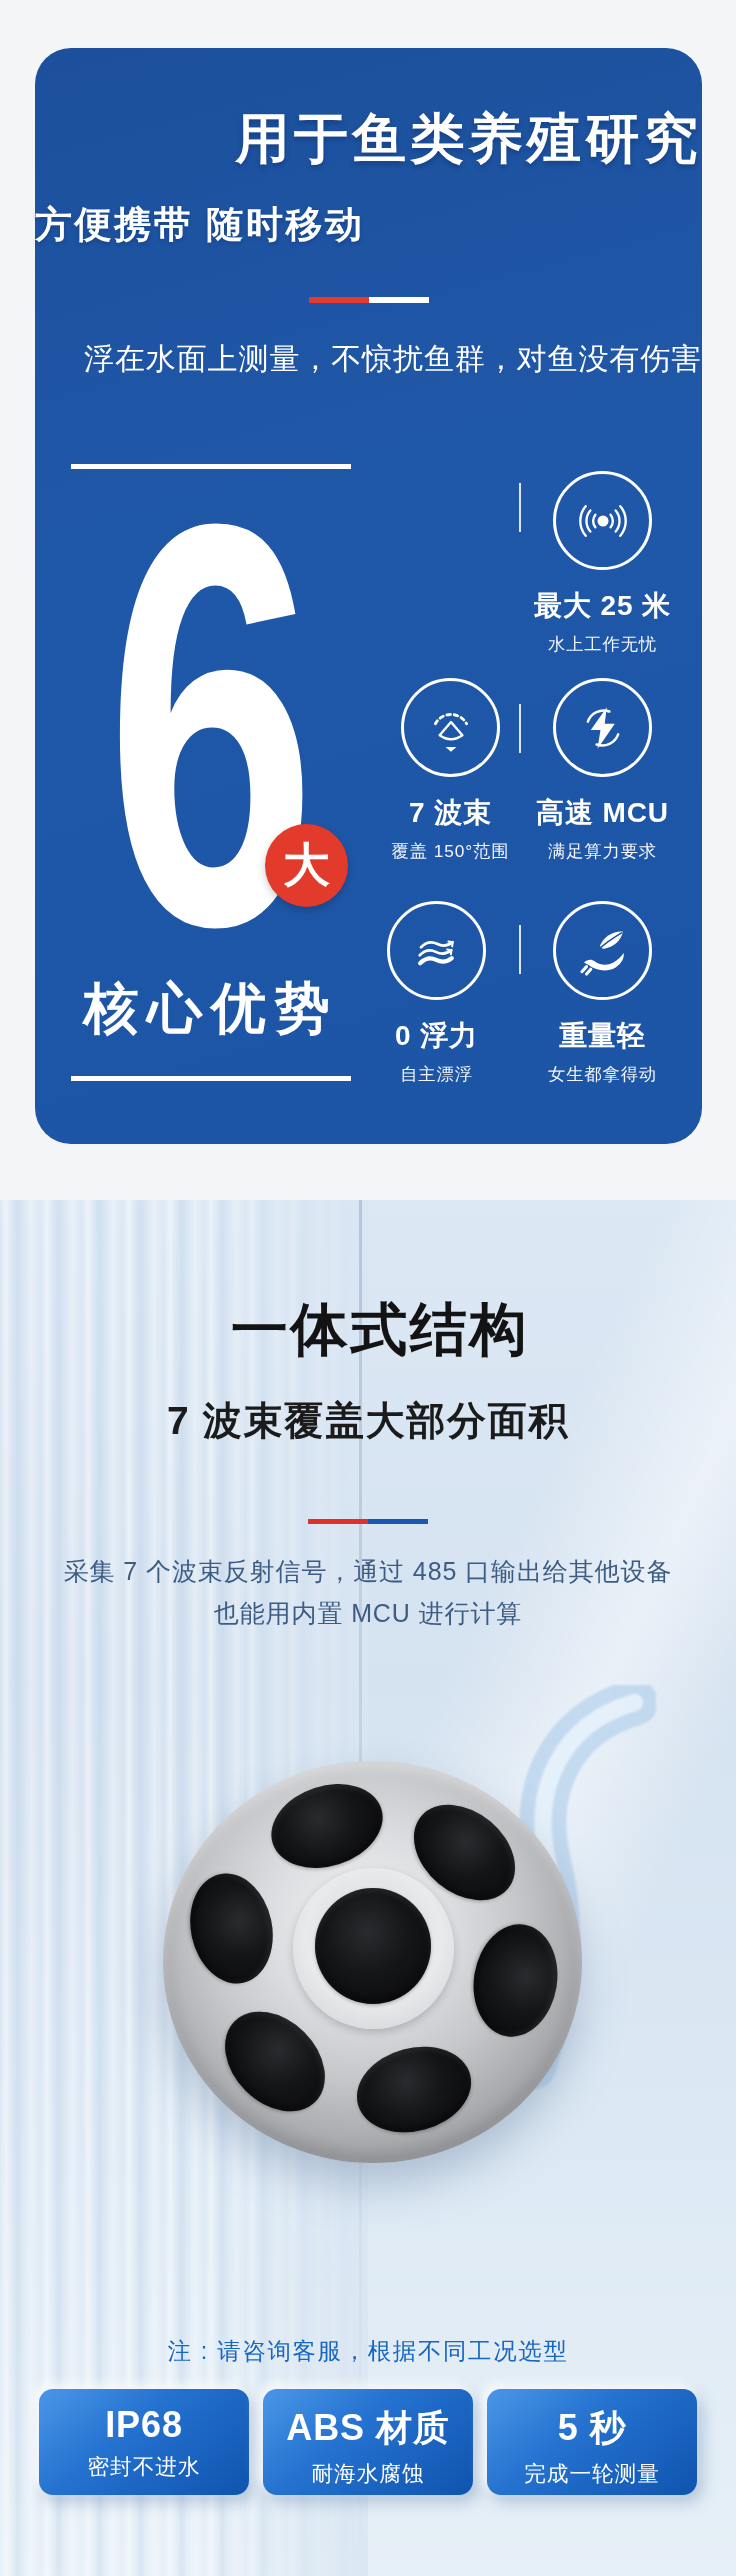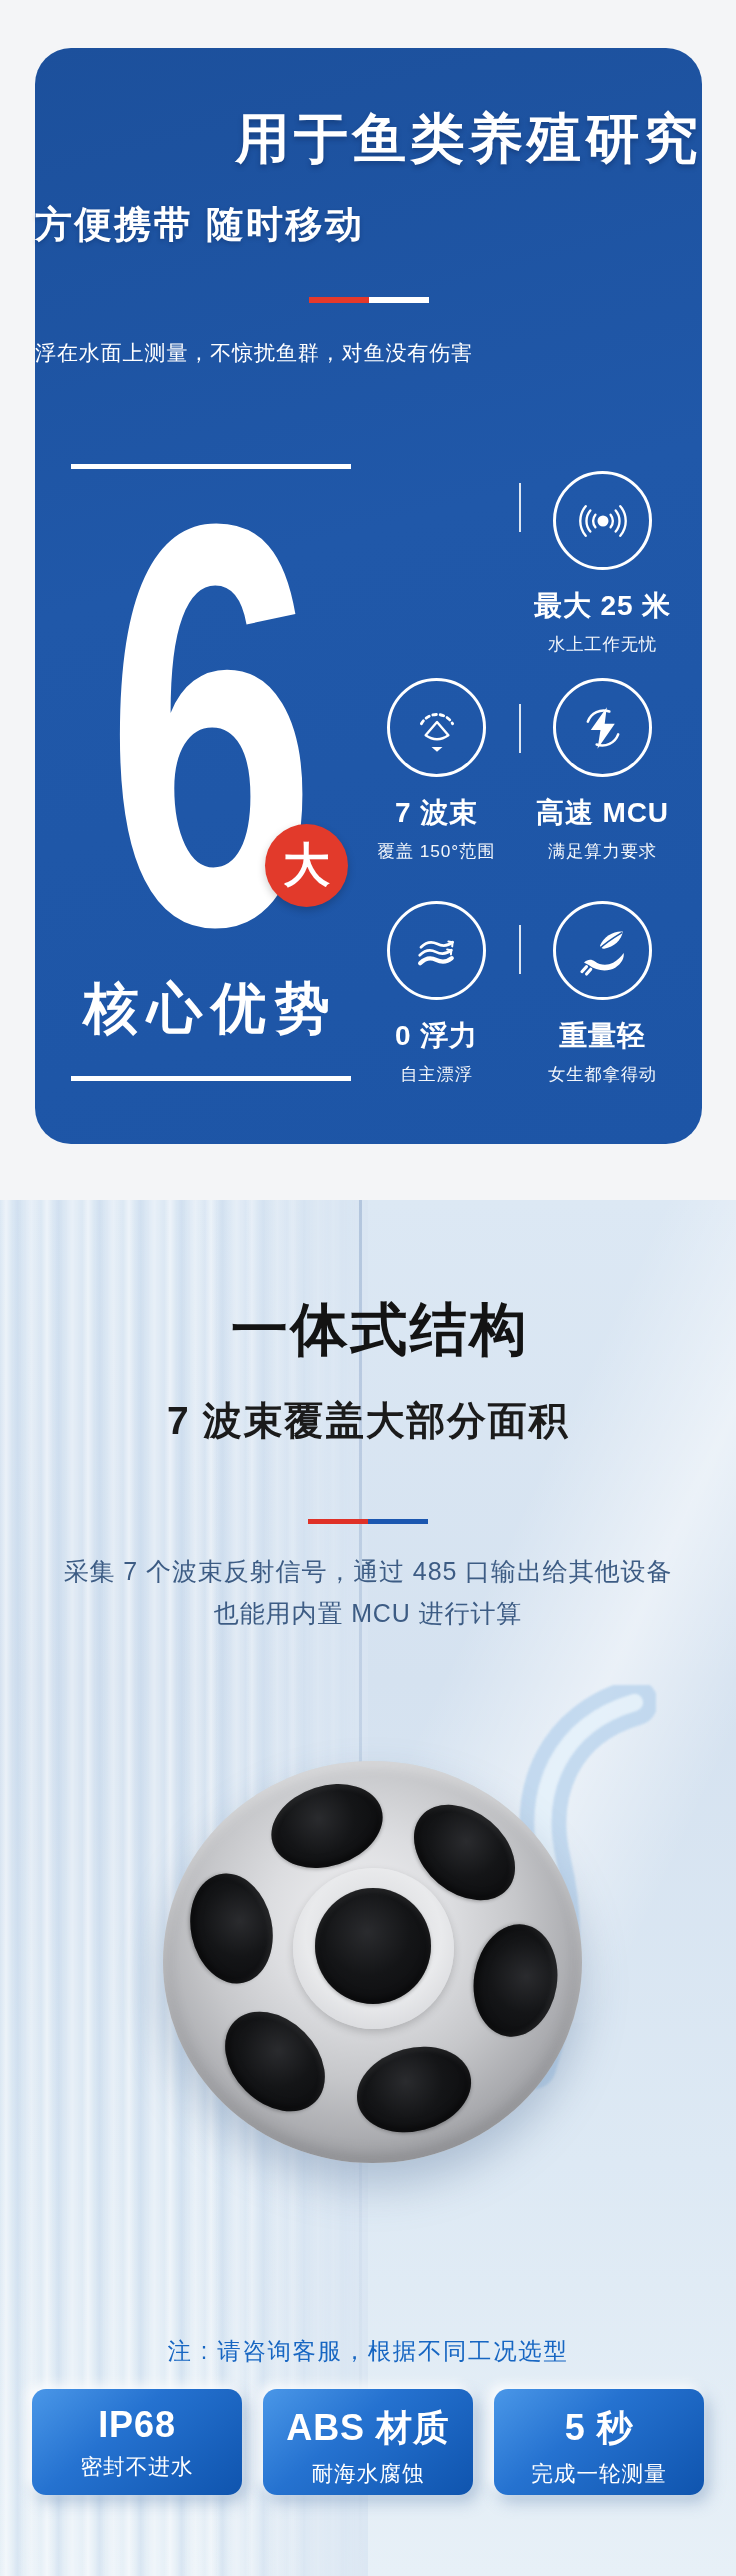--- a/index.html
+++ b/index.html
@@ -8,42 +8,42 @@
 
   
   .hero{position:absolute;left:35px;top:48px;width:667px;height:1096px;border-radius:36px;
         background:linear-gradient(165deg,#1c509c 0%,#2058a9 45%,#1d55a6 100%);color:#fff;}
   .hero-title{position:absolute;top:55px;left:0;width:100%;text-align:right;
         font-size:54px;font-weight:bold;letter-spacing:4.3px;text-shadow:0 2.6px 5.2px rgba(8,32,78,.35);}
   .hero-subtitle{position:absolute;top:152px;left:0;width:100%;text-align:left;
         font-size:37px;font-weight:bold;letter-spacing:2.6px;text-shadow:0 1.7px 4.3px rgba(8,32,78,.3);}
   .hero-divider{position:absolute;top:249px;left:50%;margin-left:-60px;width:120px;height:6px;
         background:linear-gradient(90deg,#e5392b 0 50%,#ffffff 50% 100%);}
-  .hero-desc{position:absolute;top:291px;left:0;width:100%;text-align:left;font-size:21px;letter-spacing:0.9px;}
+  .hero-desc{position:absolute;top:291px;left:0;width:100%;text-align:right;font-size:30px;letter-spacing:0.9px;}
 
   .rule{position:absolute;left:36px;width:280px;height:5.2px;background:#fff;}
   .rule.top{top:416px;} .rule.bottom{top:1028px;}
 
   .big6{position:absolute;left:36px;top:425px;width:280px;height:503px;
         display:flex;align-items:center;justify-content:center;overflow:visible;}
   .big6 span{font-size:572px;font-weight:bold;line-height:1;color:#fff;transform:scaleX(.66);display:block;}
   .da-badge{position:absolute;left:230px;top:776px;width:83px;height:83px;border-radius:50%;
         background:#e23a2b;display:flex;align-items:center;justify-content:center;
         font-size:47px;font-weight:bold;box-shadow:0 3.5px 8.7px rgba(0,0,0,.2);z-index:3;}
   .core{position:absolute;left:36px;top:924px;width:280px;text-align:center;
         font-size:55px;font-weight:bold;letter-spacing:8.7px;}
 
   
   .feat{position:absolute;width:199px;text-align:center;}
   .f-circle{width:99px;height:99px;box-sizing:border-box;border:3.5px solid #fff;border-radius:50%;
         margin:0 auto;display:flex;align-items:center;justify-content:center;}
   .f-title{margin-top:17.3px;font-size:28px;font-weight:bold;letter-spacing:0.9px;}
   .f-sub{margin-top:7px;font-size:17.3px;color:rgba(255,255,255,.95);letter-spacing:0.9px;}
   .pos-r1c1{left:302px;top:409px;} .pos-r1c2{left:468px;top:423px;}
-  .pos-r2c1{left:302px;top:630px;text-align:center;} .pos-r2c2{left:468px;top:630px;}
+  .pos-r2c1{left:316px;top:630px;text-align:center;} .pos-r2c2{left:468px;top:630px;}
   .pos-r3c1{left:302px;top:853px;} .pos-r3c2{left:468px;top:853px;}
   .fdiv{position:absolute;left:484px;width:1.7px;height:49px;background:rgba(255,255,255,.85);}
   .fdiv.d1{top:435px;} .fdiv.d2{top:656px;} .fdiv.d3{top:877px;}
 
   
   .s2{position:absolute;left:0;top:1200px;width:736px;height:1376px;overflow:hidden;
       background:linear-gradient(180deg,#dce8f4 0%,#d5e2f0 35%,#dde9f4 70%,#e7f0f7 100%);}
   .streaks{position:absolute;left:0;top:0;width:368px;height:100%;opacity:.8;
       background:repeating-linear-gradient(90deg,rgba(255,255,255,0) 0px,rgba(255,255,255,.6) 6px,
       rgba(255,255,255,0) 12px,rgba(184,206,231,.38) 17.3px,rgba(255,255,255,0) 24px,
@@ -77,21 +77,21 @@
   .hc{left:152px;top:127px;width:116px;height:116px;}
   .hA{left:107px;top:25px;width:114px;height:80px;transform:rotate(-18deg);}
   .hB{left:245px;top:51px;width:113px;height:81px;transform:rotate(40deg);}
   .hC{left:13px;top:127px;width:111px;height:81px;transform:rotate(78deg);}
   .hD{left:296px;top:178px;width:113px;height:83px;transform:rotate(99deg);}
   .hE{left:55px;top:259px;width:114px;height:83px;transform:rotate(45deg);}
   .hF{left:193px;top:287px;width:116px;height:83px;transform:rotate(-15deg);}
 
   .s2-note{position:absolute;top:1135px;left:0;width:100%;text-align:center;
       color:#1766c2;font-size:23.4px;font-weight:500;letter-spacing:1.7px;}
-  .badges{position:absolute;top:1189px;left:0;width:100%;display:flex;justify-content:center;gap:21px;}
+  .badges{position:absolute;top:1189px;left:0;width:100%;display:flex;justify-content:center;gap:14px;}
   .badge{width:210px;height:106px;border-radius:14px;color:#fff;text-align:center;
       background:linear-gradient(140deg,#4a97e8 0%,#2572d0 40%,#0f54ae 100%);
       box-shadow:-4.3px -4.3px 10.4px rgba(255,255,255,.85),4.3px 7px 15.6px rgba(70,110,160,.35);}
   .bt{margin-top:14.7px;font-size:36px;font-weight:bold;letter-spacing:0.9px;}
   .bs{margin-top:6px;font-size:21.7px;letter-spacing:0.9px;}
 
   .ic{stroke:#fff;stroke-width:2.8;fill:none;stroke-linecap:round;stroke-linejoin:round;}
 </style>
 </head>
 <body>

